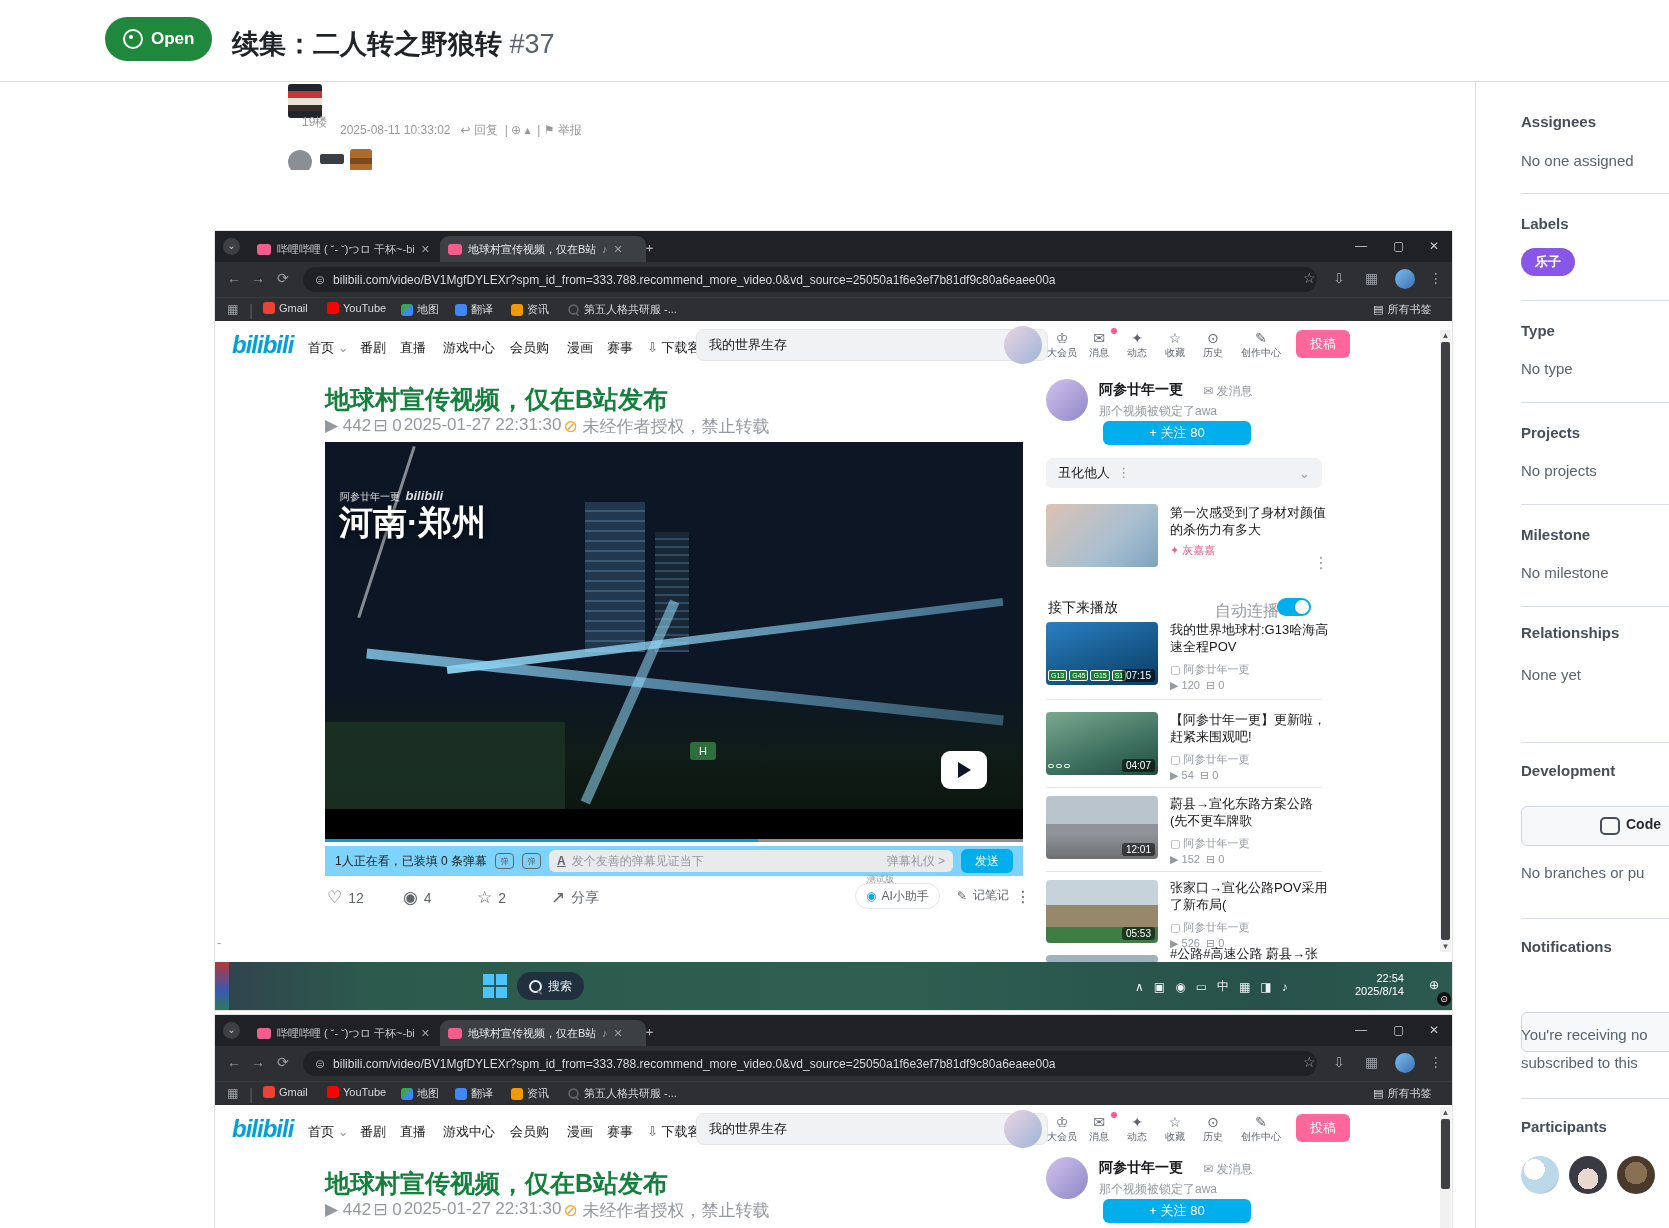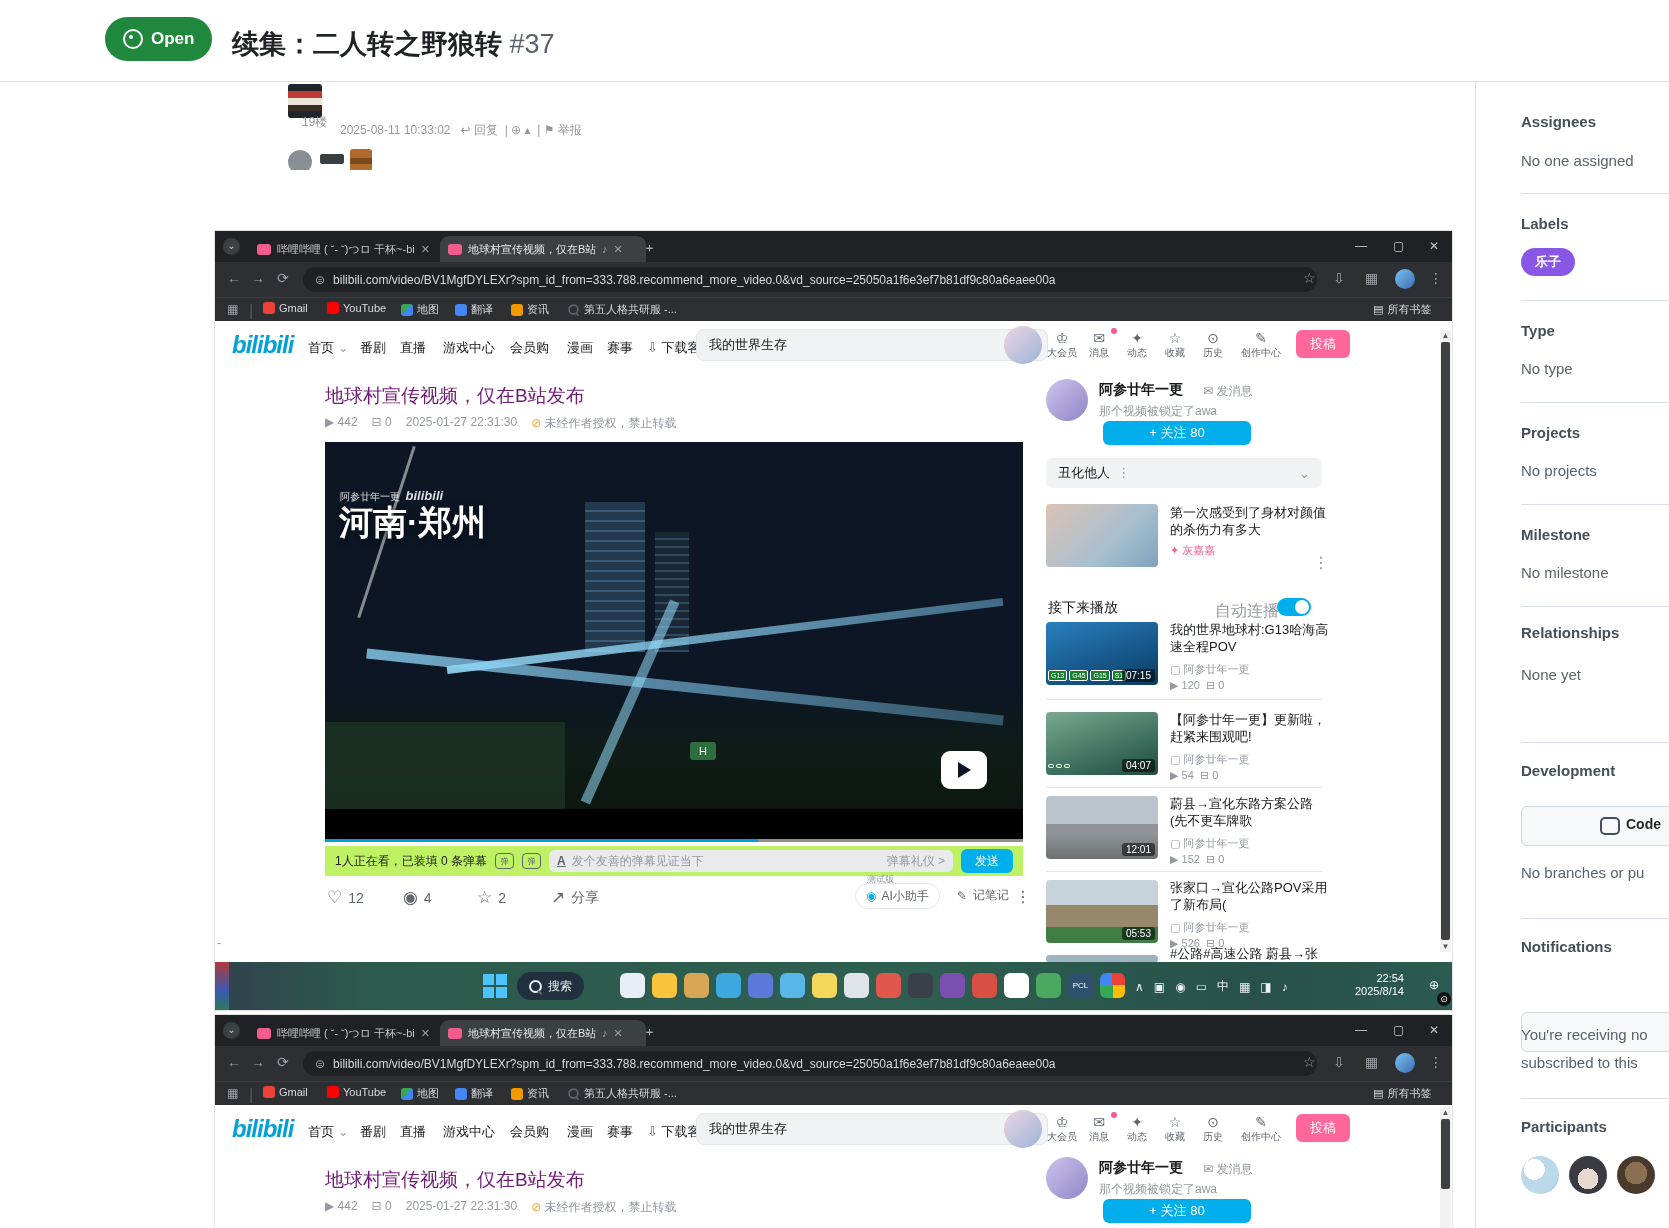--- a/index.html
+++ b/index.html
@@ -48,32 +48,32 @@
   .bpage{position:absolute;left:0;right:0;top:90px;background:#fff}
   .blogo{font-size:24px;font-weight:bold;color:#00a1d6;font-style:italic;letter-spacing:-1px}
   .bnav{font-size:13px;color:#18191c;white-space:nowrap}
   .bsearch{position:absolute;background:#f1f2f3;border:1px solid #e3e5e7;border-radius:8px;
            display:flex;align-items:center;justify-content:space-between;padding:0 12px;font-size:13px;color:#18191c}
   .mag{width:9px;height:9px;border:2px solid #61666d;border-radius:50%;position:relative;display:inline-block}
   .mag:after{content:"";position:absolute;width:2px;height:5px;background:#61666d;left:8px;top:8px;transform:rotate(-45deg)}
   .micon{display:flex;flex-direction:column;align-items:center;gap:1px;color:#61666d;font-size:10px;white-space:nowrap}
   .micon .g{font-size:14px;line-height:14px;color:#61666d}
   .bpost{background:#ff6699;color:#fff;border-radius:6px;font-size:13px;display:flex;align-items:center;justify-content:center}
-  .btitle{font-size:19px;font-weight:normal;color:#701a75;white-space:nowrap}
-  .bstats{font-size:12px;color:#9499a0;display:flex;gap:14px;white-space:nowrap}
+  .btitle{font-size:25px;font-weight:bold;color:#15803d;white-space:nowrap}
+  .bstats{font-size:17px;color:#9499a0;display:flex;gap:2px;white-space:nowrap}
   .player{position:absolute;background:linear-gradient(180deg,#0c1624 0 62%,#101c17 78%,#0b130d);overflow:hidden}
   .ctrl{position:absolute;left:0;right:0;bottom:3px;height:30px;background:#000}
   .prog{position:absolute;left:0;bottom:0;height:3px;width:62%;background:#00a1d6}
   .prog2{position:absolute;left:62%;right:0;bottom:0;height:3px;background:#8f8f8f}
   .wm{color:rgba(255,255,255,.85);font-size:10px;white-space:nowrap}
   .place{color:#fff;font-size:34px;font-weight:bold;text-shadow:0 2px 6px rgba(0,0,0,.6);white-space:nowrap}
   .tuber{position:absolute;width:46px;height:38px;background:#fff;border-radius:9px}
   .tuber:after{content:"";position:absolute;left:17px;top:11px;border-left:13px solid #0c1624;
                border-top:8px solid transparent;border-bottom:8px solid transparent}
-  .dbar{position:absolute;background:#bef264;display:flex;align-items:center;gap:8px;padding:0 10px;font-size:12px;color:#212121}
+  .dbar{position:absolute;background:#7dd3fc;display:flex;align-items:center;gap:8px;padding:0 10px;font-size:12px;color:#212121}
   .dinput{flex:1;height:22px;background:#e9eaec;border-radius:6px;display:flex;align-items:center;gap:6px;
           padding:0 8px;color:#9499a0;font-size:12px;white-space:nowrap}
   .sendbtn{background:#00aeec;color:#fff;border-radius:6px;height:24px;padding:0 14px;display:flex;align-items:center;font-size:12px}
   .dtv{width:17px;height:14px;border:1px solid #61666d;border-radius:4px;font-size:8px;color:#61666d;
        display:flex;align-items:center;justify-content:center;position:relative}
   .act{display:flex;align-items:center;gap:6px;color:#61666d;font-size:14px;white-space:nowrap}
   .act .g{font-size:17px}
   .aipill{display:flex;align-items:center;gap:5px;border:1px solid #e3e5e7;border-radius:14px;height:24px;
           padding:0 10px;font-size:12px;color:#61666d;white-space:nowrap}
   .upname{font-size:14px;font-weight:bold;color:#18191c;white-space:nowrap}
@@ -407,38 +407,20 @@
       <div class="abs" style="left:268px;top:12px;width:24px;height:24px;display:grid;grid-template-columns:11px 11px;gap:2px">
         <span style="background:#4cc2ff"></span>
           <span style="background:#4cc2ff"></span>
           <span style="background:#4cc2ff"></span>
           <span style="background:#4cc2ff"></span>
       </div>
       <div class="abs tksearch" style="left:302px;top:10px">
         <span class="mag" style="border-color:#e8eef2"></span>
         <span>搜索</span>
       </div>
-      <div class="abs" style="left:405px;top:11px;display:flex;gap:7px">
-        <span class="tkicon" style="background:#e8eef5"></span>
-        <span class="tkicon" style="background:#f8c43b"></span>
-        <span class="tkicon" style="background:#d8a657"></span>
-        <span class="tkicon" style="background:#3ba9e0"></span>
-        <span class="tkicon" style="background:#5b79d8"></span>
-        <span class="tkicon" style="background:#58b6e8"></span>
-        <span class="tkicon" style="background:#f5d75c"></span>
-        <span class="tkicon" style="background:#e0e4e8"></span>
-        <span class="tkicon" style="background:#e2574c"></span>
-        <span class="tkicon" style="background:#3b3f4a"></span>
-        <span class="tkicon" style="background:#7a4fb0"></span>
-        <span class="tkicon" style="background:#d94f43"></span>
-        <span class="tkicon" style="background:#fff"></span>
-        <span class="tkicon" style="background:#4aa860"></span>
-        <span class="tkicon" style="background:#2f4f6e;color:#fff;font-size:8px;text-align:center;line-height:25px">PCL</span>
-        <span class="tkicon" style="background:conic-gradient(#ea4335 0 25%,#fbbc05 25% 50%,#34a853 50% 75%,#4285f4 75%)"></span>
-      </div>
       <div class="abs tray" style="left:920px;top:16px">
         <span>∧</span>
         <span>▣</span>
         <span>◉</span>
         <span>▭</span>
         <span>中</span>
         <span>▦</span>
         <span>◨</span>
         <span>♪</span>
       </div>

